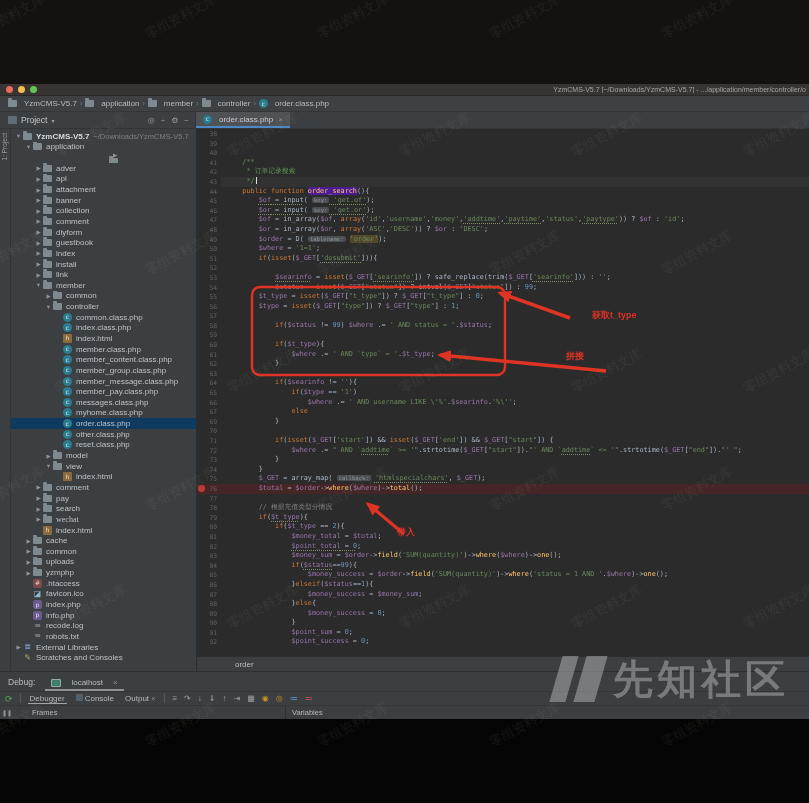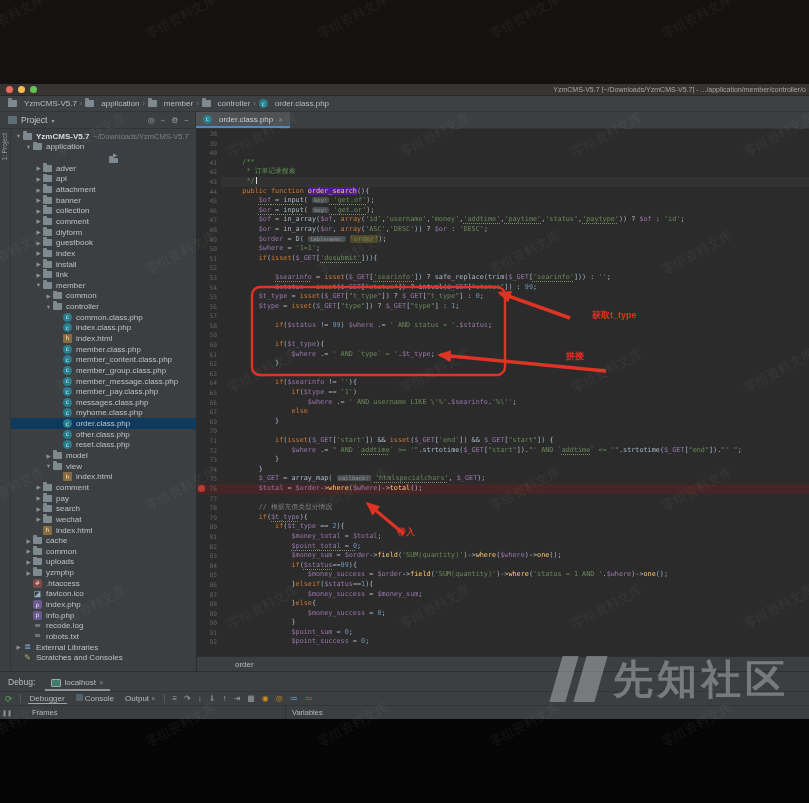--- a/index.html
+++ b/index.html
@@ -69,21 +69,21 @@
   .tk-u{text-decoration:underline;text-decoration-style:dotted;text-decoration-color:#7f8e61;text-underline-offset:1.5px;}
   .tk-g{background:#4c1d95;border-radius:1px;}
   .tk-y{background:#51492a;border-radius:1px;}
 
   .ebread{height:14px;background:#3c3f41;border-top:1px solid #2c2f31;display:flex;align-items:center;padding-left:38px;font-size:8px;color:#b6bcc0;}
 
   
   .debug{height:48px;background:#3c3f41;border-top:1px solid #2c2f31;box-sizing:border-box;}
   .dbg-row1{height:20px;display:flex;align-items:flex-end;padding-left:8px;font-size:8.5px;color:#b9bdc1;border-bottom:1px solid #333638;box-sizing:border-box;}
   .dbg-label{align-self:center;margin-right:10px;}
-  .dbg-tab{display:flex;align-items:center;gap:3px;padding:2px 6px 2px 6px;border-bottom:2px solid #8f9398;font-size:8px;text-align:center;}
+  .dbg-tab{display:flex;align-items:center;gap:10px;padding:2px 6px 2px 6px;border-bottom:2px solid #8f9398;font-size:8px;text-align:center;}
   .dbg-monitor{width:8px;height:6px;background:#3f7d6b;border:1px solid #9aa;border-radius:1px;flex:none;}
   .dbg-close{color:#8e9294;font-size:8px;}
   .dbg-row2{height:14px;display:flex;align-items:center;gap:7px;padding-left:5px;font-size:8px;color:#b4b8bc;border-bottom:1px solid #333638;box-sizing:border-box;}
   .dbg-rerun{color:#55a25c;font-size:9px;}
   .dbg-t{padding:0 2px;}
   .dbg-t.active{border-bottom:1px solid #9fa3a7;}
   .dbg-console-ic{width:7px;height:7px;background:#51606b;border-radius:1px;display:inline-block;margin-right:2px;}
   .dbg-x{color:#8e9294;font-size:7px;}
   .dbg-sep{width:1px;height:9px;background:#55585a;}
   .dbg-ic{font-size:8px;}
@@ -348,21 +348,21 @@
           <div class="trow" style="padding-left: 23px;">
             <span class="tr-arrow">▶</span>
             <span class="ti ti-folder"></span>
             <span class="tr-label">pay</span>
           </div>
           <div class="trow" style="padding-left: 23px;">
             <span class="tr-arrow">▶</span>
             <span class="ti ti-folder"></span>
             <span class="tr-label">search</span>
           </div>
-          <div class="trow" style="padding-left: 23px;">
+          <div class="trow" style="padding-left: 23px; font-family: Liberation Serif, serif;">
             <span class="tr-arrow">▶</span>
             <span class="ti ti-folder"></span>
             <span class="tr-label">wechat</span>
           </div>
           <div class="trow" style="padding-left: 23px;">
             <span class="tr-arrow"></span>
             <span class="ti ti-html">h</span>
             <span class="tr-label">index.html</span>
           </div>
           <div class="trow" style="padding-left: 13px;">

